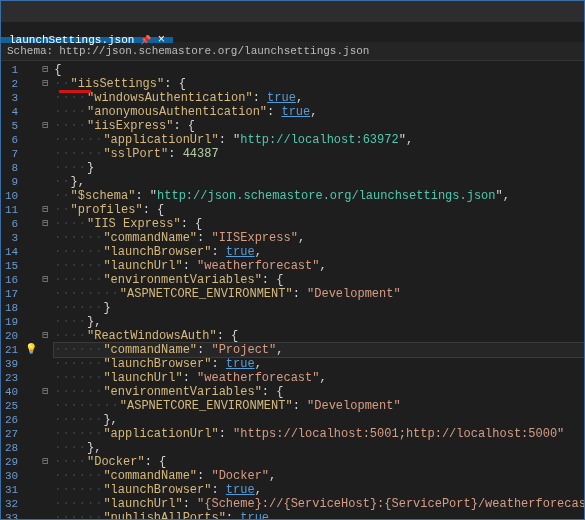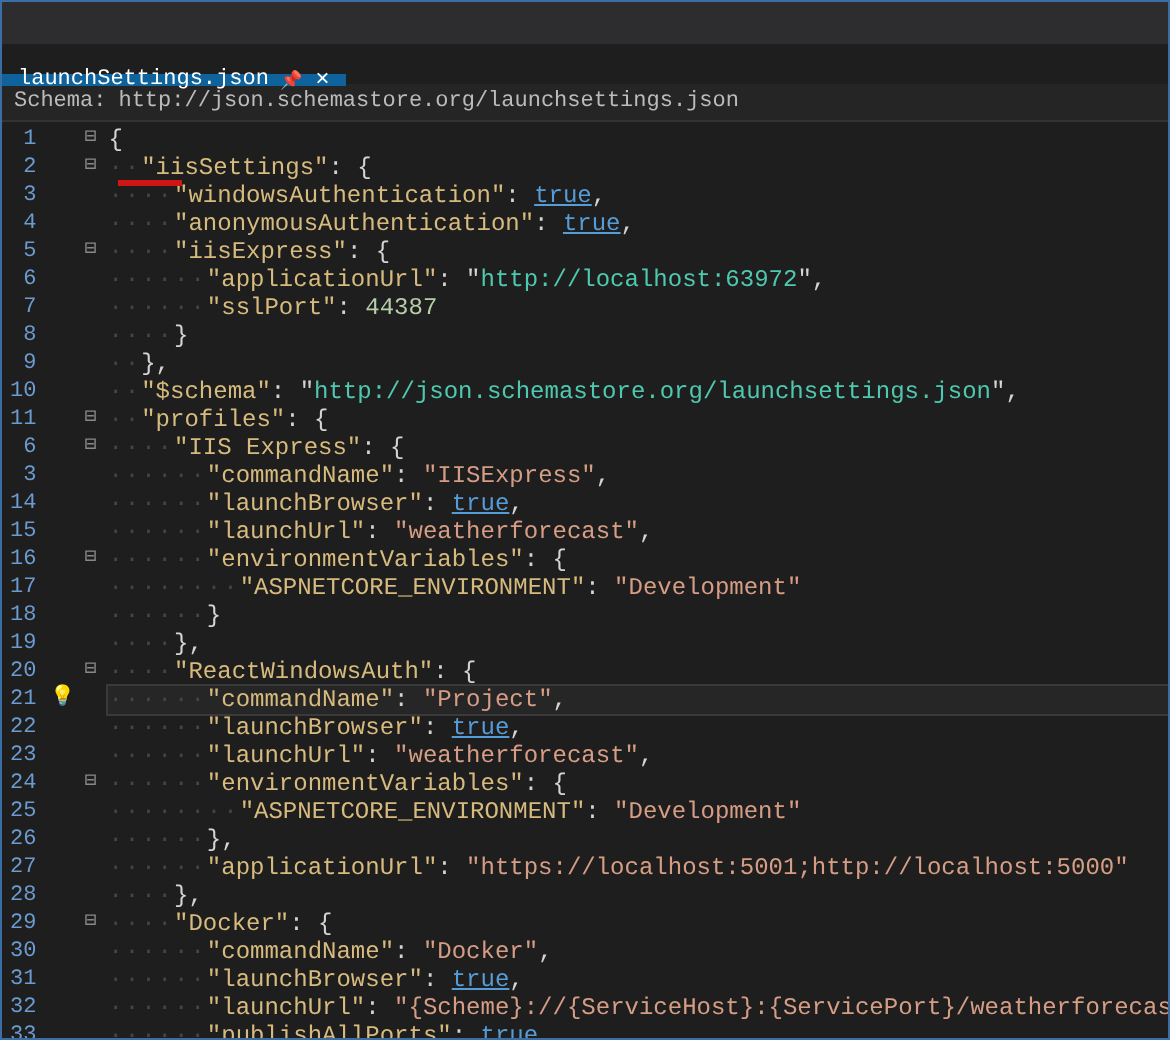--- a/index.html
+++ b/index.html
@@ -130,23 +130,23 @@
       <div class="ln">6</div>
       <div class="ln">3</div>
       <div class="ln">14</div>
       <div class="ln">15</div>
       <div class="ln">16</div>
       <div class="ln">17</div>
       <div class="ln">18</div>
       <div class="ln">19</div>
       <div class="ln">20</div>
       <div class="ln">21</div>
-      <div class="ln">22</div>
+      <div class="ln">39</div>
       <div class="ln">23</div>
-      <div class="ln">24</div>
+      <div class="ln">40</div>
       <div class="ln">25</div>
       <div class="ln">26</div>
       <div class="ln">27</div>
       <div class="ln">28</div>
       <div class="ln">29</div>
       <div class="ln">30</div>
       <div class="ln">31</div>
       <div class="ln">32</div>
       <div class="ln">33</div>
       <div class="ln">34</div>

